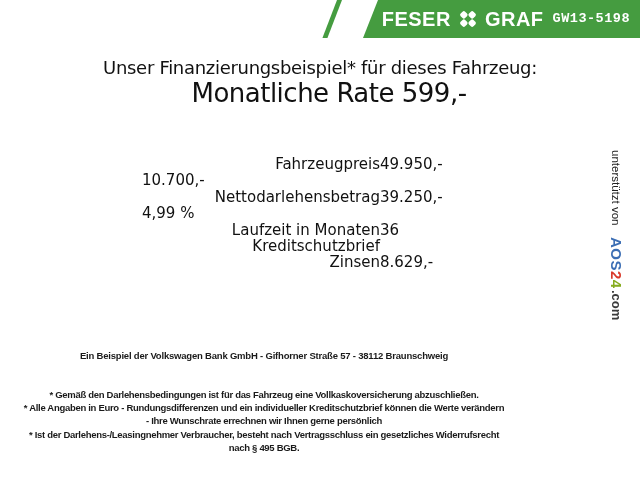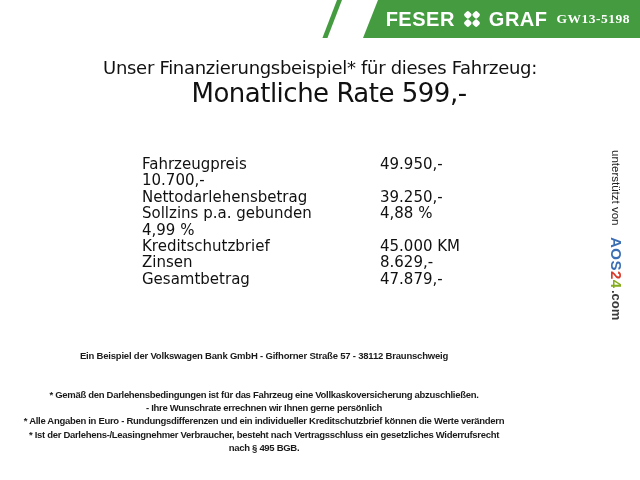--- a/index.html
+++ b/index.html
@@ -8,34 +8,34 @@
 
   
   .banner{position:absolute;top:0;left:340px;right:0;height:38px;background:#459c40;
           clip-path:polygon(38px 0,100% 0,100% 100%,23px 100%);
           display:flex;align-items:center;justify-content:flex-end;
           padding-right:10px;box-sizing:border-box;gap:7px;}
   .banner-stripe{position:absolute;top:0;left:337px;width:4.5px;height:38px;background:#459c40;
           transform:skewX(-21deg);transform-origin:top left;}
   .brand{color:#fff;font-family:"Liberation Sans",sans-serif;font-weight:bold;
          font-size:20px;letter-spacing:0.5px;line-height:1;}
-  .badge{color:#fff;font-family:Liberation Serif, serif;font-weight:bold;
+  .badge{color:#fff;font-family:Liberation Mono, monospace;font-weight:bold;
          font-size:13.5px;letter-spacing:0.5px;line-height:1;margin-left:2px;}
   .clover{width:20px;height:20px;display:block;}
 
   
   .title1{position:absolute;top:57px;left:4px;width:632px;text-align:center;
           font-size:18px;letter-spacing:-0.3px;color:#111;}
   .title2{position:absolute;top:78px;left:13px;width:632px;text-align:center;
           font-size:26px;letter-spacing:-0.5px;color:#111;}
 
   
   .ftable{position:absolute;left:142px;top:156px;font-size:15px;line-height:16.4px;color:#111;}
   .frow{display:flex;}
-  .flabel{width:238px;}
+  .flabel{width:238px;text-align:right;}
   .fvalue{white-space:nowrap;}
 
   
   .footer-bank{position:absolute;top:350px;left:0;width:528px;text-align:center;
           font-family:"Liberation Sans",sans-serif;font-weight:bold;font-size:9.5px;
           letter-spacing:-0.2px;color:#1a1a1a;}
   .disclaimers{position:absolute;top:388px;left:0;width:528px;text-align:center;
           font-family:"Liberation Sans",sans-serif;font-weight:bold;font-size:9.5px;
           letter-spacing:-0.3px;line-height:13.2px;color:#1a1a1a;}
   .dline{white-space:nowrap;}
@@ -81,44 +81,39 @@
         <span class="fvalue">49.950,-</span>
       </div>
       <div class="frow">
         <span class="fvalue">10.700,-</span>
       </div>
       <div class="frow">
         <span class="flabel">Nettodarlehensbetrag</span>
         <span class="fvalue">39.250,-</span>
       </div>
       <div class="frow">
-        <span class="flabel">Sollzins p.a. gebunden</span>
-        <span class="fvalue">4,88 %</span>
-      </div>
-      <div class="frow">
         <span class="fvalue">4,99 %</span>
       </div>
       <div class="frow">
+        <span class="flabel">Laufzeit in Monaten</span>
+        <span class="fvalue">36</span>
+      </div>
+      <div class="frow">
         <span class="flabel">Kreditschutzbrief</span>
-        <span class="fvalue">45.000 KM</span>
       </div>
       <div class="frow">
         <span class="flabel">Zinsen</span>
         <span class="fvalue">8.629,-</span>
-      </div>
-      <div class="frow">
-        <span class="flabel">Gesamtbetrag</span>
-        <span class="fvalue">47.879,-</span>
       </div>
     </div>
 
   <div class="footer-bank">Ein Beispiel der Volkswagen Bank GmbH - Gifhorner Straße 57 - 38112 Braunschweig</div>
   <div class="disclaimers">
       <div class="dline">* Gemäß den Darlehensbedingungen ist für das Fahrzeug eine Vollkaskoversicherung abzuschließen.</div>
+      <div class="dline">* Alle Angaben in Euro - Rundungsdifferenzen und ein individueller Kreditschutzbrief können die Werte verändern</div>
       <div class="dline">- Ihre Wunschrate errechnen wir Ihnen gerne persönlich</div>
-      <div class="dline">* Alle Angaben in Euro - Rundungsdifferenzen und ein individueller Kreditschutzbrief können die Werte verändern</div>
       <div class="dline">* Ist der Darlehens-/Leasingnehmer Verbraucher, besteht nach Vertragsschluss ein gesetzliches Widerrufsrecht</div>
       <div class="dline">nach § 495 BGB.</div>
     </div>
 
   <div class="sidebar"><span>unterstützt von </span><span class="sb-logo"><span class="sb-aos">AOS</span><span class="sb-two">2</span><span class="sb-four">4</span></span><span class="sb-tld">.com</span></div>
 
 </div>
 
 </body></html>

